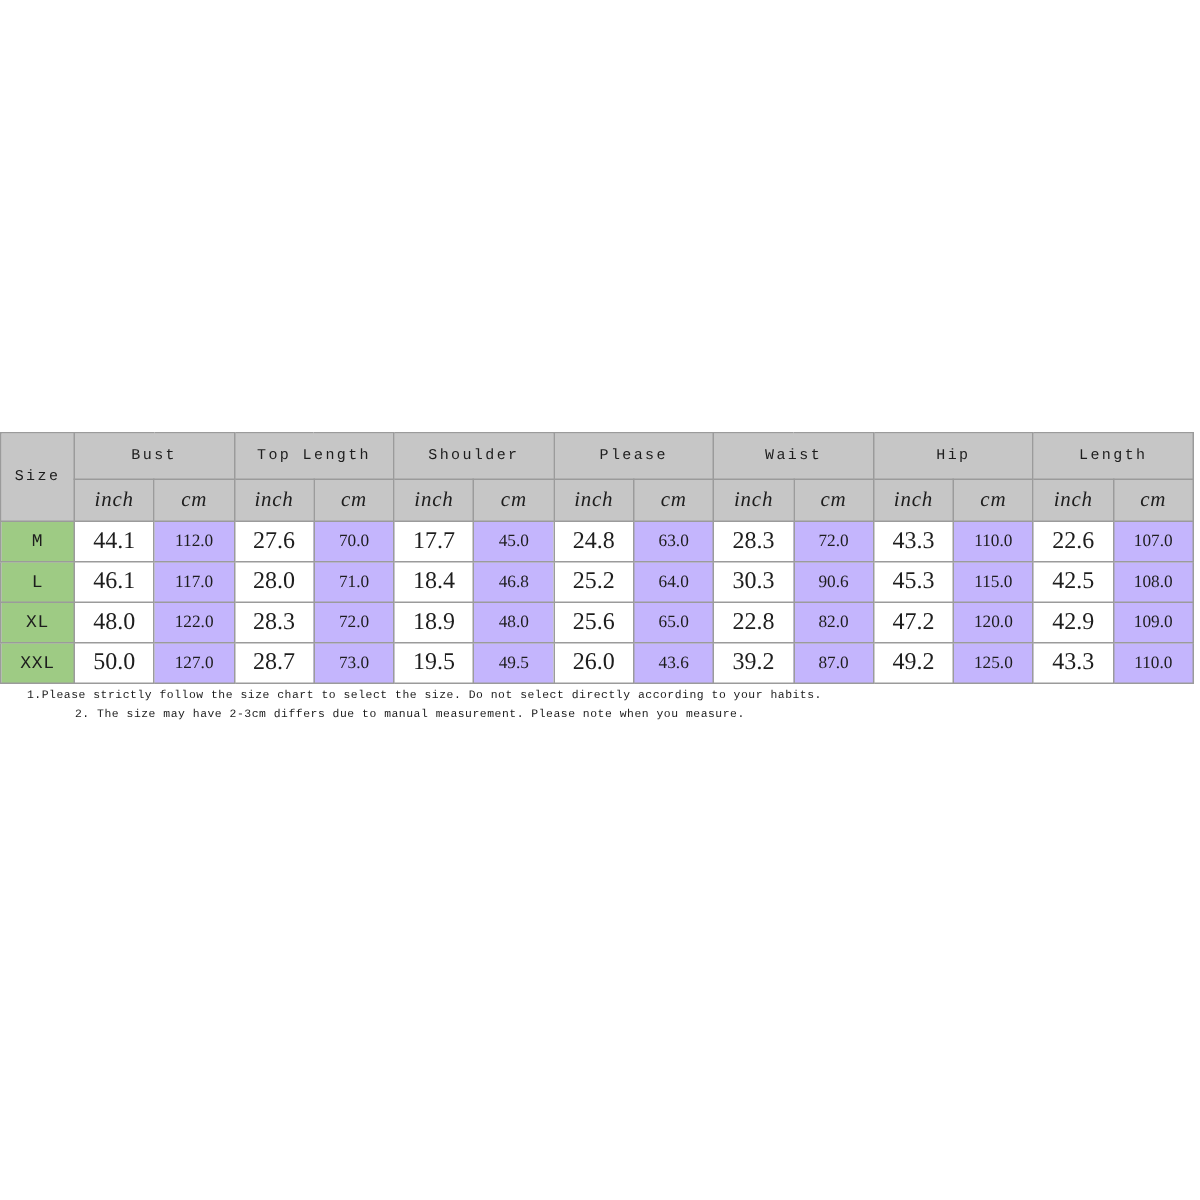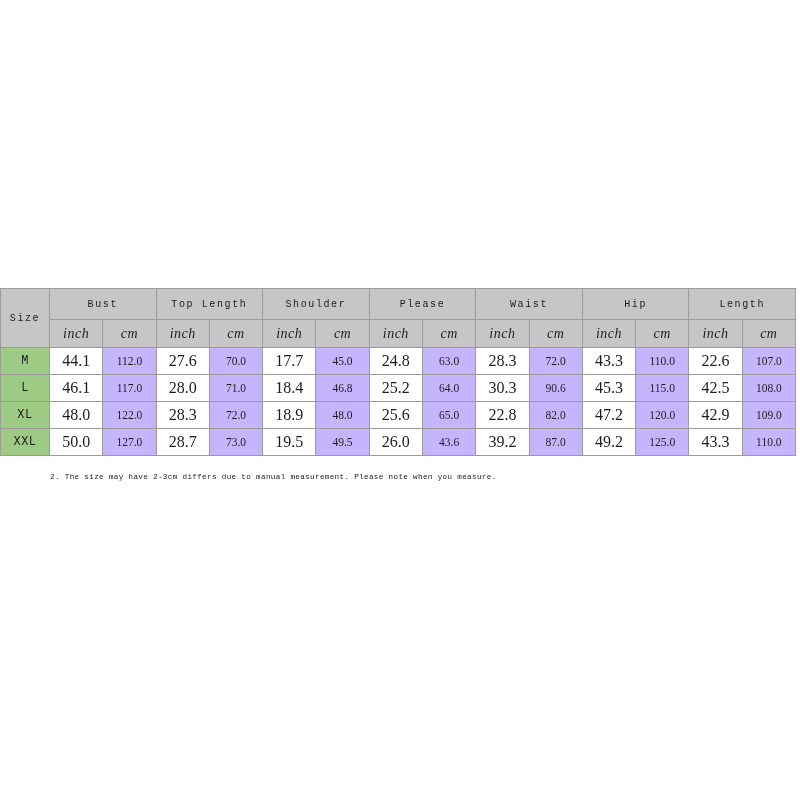--- a/index.html
+++ b/index.html
@@ -100,21 +100,21 @@
 
   .note {
     font-family: "Liberation Mono", "DejaVu Sans Mono", monospace;
     font-size: 7.6px;
     color: #1b1b1b;
     letter-spacing: 0.35px;
     white-space: nowrap;
   }
 
   .note-1 { margin-left: 18px; margin-top: 5px; }
-  .note-2 { margin-left: 50px; margin-top: 18px; }
+  .note-2 { margin-left: 50px; margin-top: 5px; }
 </style>
 </head>
 <body>
 
 <div id="chart-wrap">
   <table class="size-chart">
     <thead>
       <tr>
         <th class="hdr-size" rowspan="2">Size</th>
         <th class="hdr-group" colspan="2">Bust</th>
@@ -209,14 +209,15 @@
           <td class="val-inch">49.2</td>
           <td class="val-cm">125.0</td>
           <td class="val-inch">43.3</td>
           <td class="val-cm">110.0</td>
         </tr>
       </tbody>
   </table>
 </div>
 
 <div class="notes">
+  <div class="note note-1">1.Please strictly follow the size chart to select the size. Do not select directly according to your habits.</div>
   <div class="note note-2">2. The size may have 2-3cm differs due to manual measurement. Please note when you measure.</div>
 </div>
 
 </body></html>

